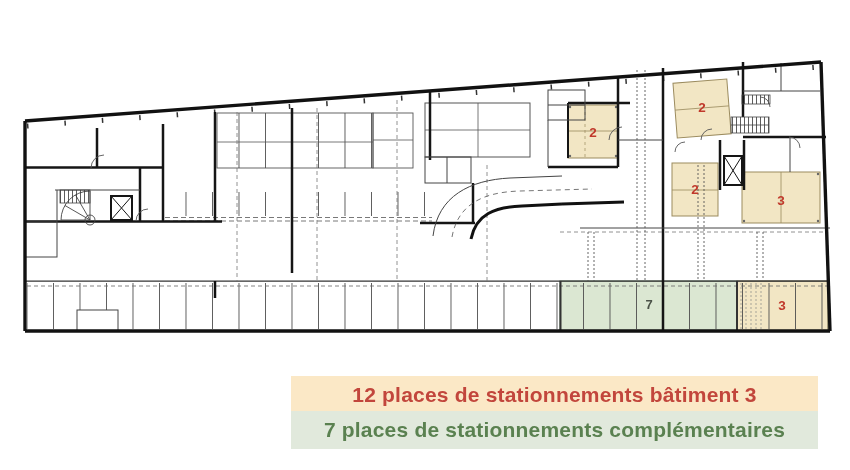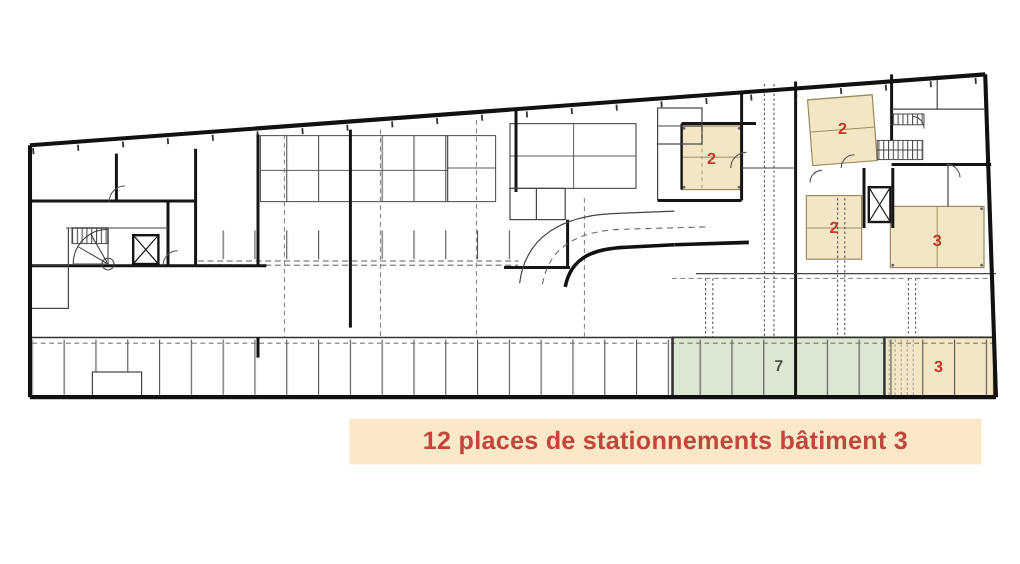--- a/index.html
+++ b/index.html
@@ -6,21 +6,21 @@
   .stage{
     position:relative;width:850px;height:470px;background:#ffffff;
     font-family:"Liberation Sans",sans-serif;overflow:hidden;
   }
   .plan-svg{position:absolute;left:0;top:0;}
   .legend-band{
     position:absolute;left:291px;width:527px;height:38px;
     display:flex;align-items:center;justify-content:center;
     font-size:21px;font-weight:600;letter-spacing:.2px;
   }
-  .legend-batiment{top:349px;background:#fbe8c6;color:#c2463c;}
+  .legend-batiment{top:376px;background:#fbe8c6;color:#c2463c;}
   .legend-complementaire{top:411px;background:#e1e9dc;color:#5a8150;}
   .marker{font-size:13.5px;font-weight:700;}
   .marker-7{font-size:13px;font-weight:700;}
 </style>
 </head>
 <body>
 
 <div class="stage">
 
   <svg class="plan-svg" width="850" height="470" viewBox="0 0 850 470" xmlns="http://www.w3.org/2000/svg">
@@ -203,14 +203,17 @@
       <text class="marker" x="695" y="194" fill="#c0392b">2</text>
       <text class="marker" x="781" y="205" fill="#c0392b">3</text>
       <text class="marker" x="782" y="310" fill="#c0392b">3</text>
       <text class="marker-7" x="649" y="309" fill="#4b5248">7</text>
     </g>
   </svg>
 
   <div class="legend-band legend-batiment">
     <span>12 places de stationnements bâtiment 3</span>
   </div>
+  <div class="legend-band legend-complementaire">
+    <span>7 places de stationnements complémentaires</span>
+  </div>
 
 </div>
 
 </body></html>

